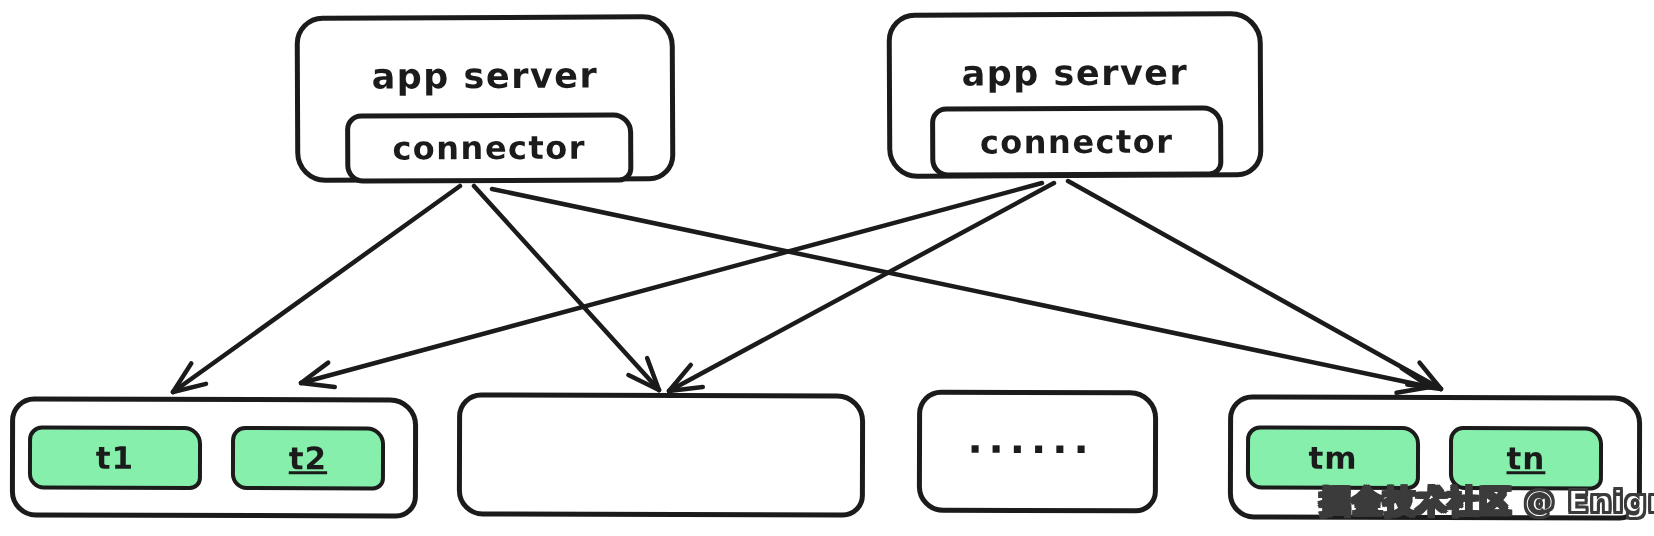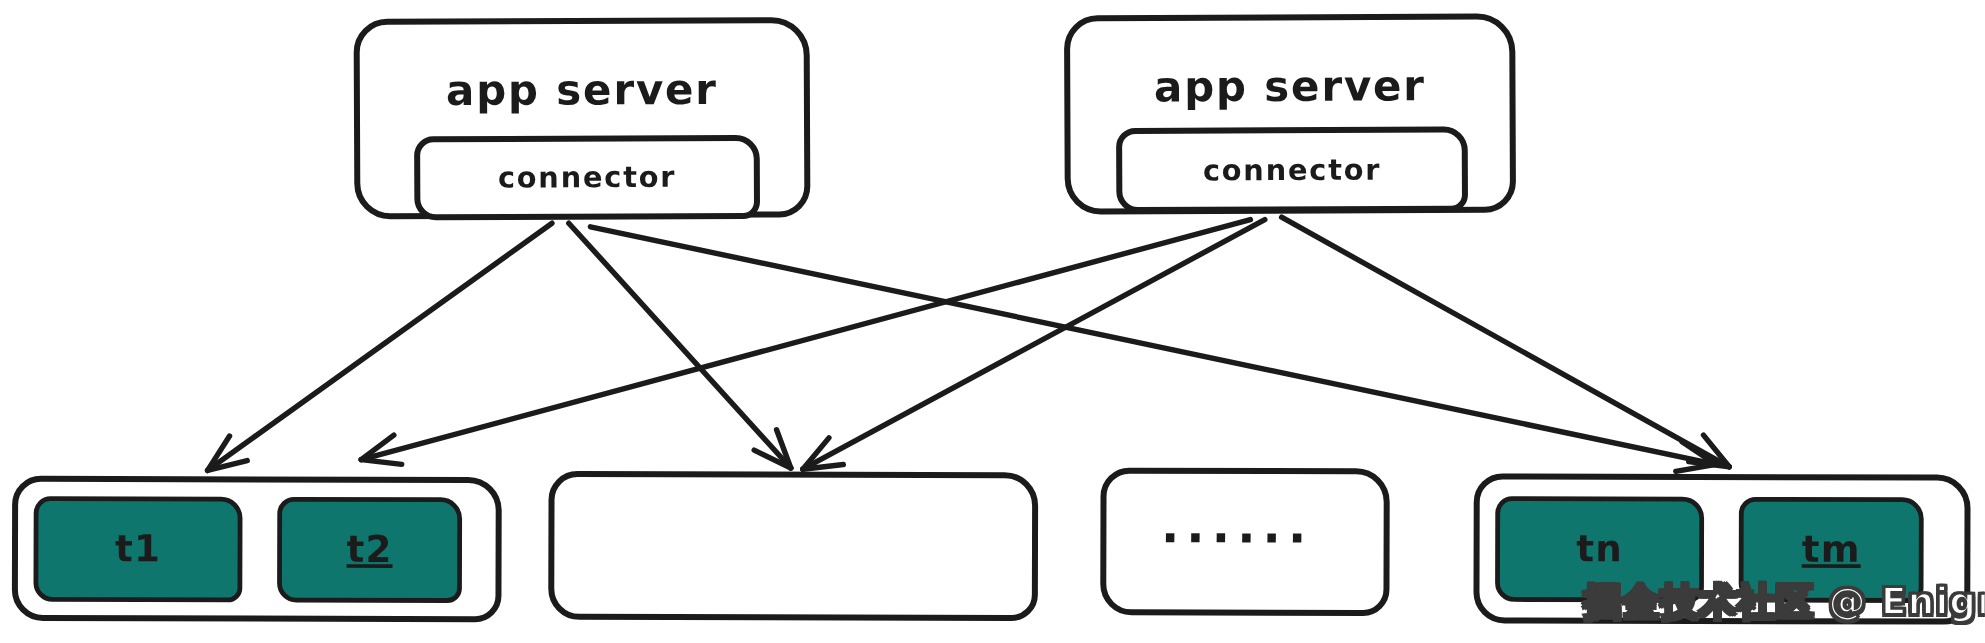--- a/index.html
+++ b/index.html
@@ -14,33 +14,33 @@
   }
   .server-label{
     position:absolute;left:0;right:0;top:36px;text-align:center;
     font-size:35px;font-weight:600;letter-spacing:1.5px;
   }
   .connector-box{
     position:absolute;z-index:3;background:#ffffff;border:5px solid #1b1b1b;
     border-radius:16px 20px 14px 18px;box-sizing:border-box;
     display:flex;align-items:center;justify-content:center;
   }
-  .connector-label{font-size:24px;font-weight:600;letter-spacing:1.5px;}
+  .connector-label{font-size:32px;font-weight:600;letter-spacing:1.5px;}
   .group-box{
     position:absolute;z-index:2;background:#ffffff;border:5px solid #1b1b1b;
     border-radius:24px 28px 22px 26px;box-sizing:border-box;transform:rotate(0.15deg);
   }
   .chip-row{
     position:absolute;left:0;top:0;right:0;bottom:0;
     display:flex;align-items:center;padding-left:13px;gap:29px;
   }
   .chip{
-    border:4px solid #1b1b1b;border-radius:14px 18px 12px 16px;height:88px;
+    border:4px solid #1b1b1b;border-radius:14px 18px 12px 16px;height:64px;
     box-sizing:border-box;display:flex;align-items:center;justify-content:center;
-    background:#0f766e;
+    background:#86efac;
   }
   .chip:nth-child(1){width:174px;}
   .chip:nth-child(2){width:154px;text-decoration:underline;}
   .chip-label{font-size:31px;font-weight:600;letter-spacing:1px;}
   .group-dots{
     width:100%;margin-left:-13px;text-align:center;
     font-size:40px;font-weight:700;letter-spacing:6px;transform:translateY(-13px);
   }
   .watermark{
     position:absolute;left:1320px;top:481px;z-index:5;white-space:nowrap;
@@ -103,20 +103,20 @@
       </div>
   </div>
     <div class="group-box" style="left: 917px; top: 390px; width: 241px; height: 123px;">
     <div class="chip-row">
         <div class="group-dots">......</div>
       </div>
   </div>
     <div class="group-box" style="left: 1228px; top: 395px; width: 414px; height: 125px;">
     <div class="chip-row">
         <div class="chip">
-    <span class="chip-label">tn</span>
+    <span class="chip-label">tm</span>
   </div>
         <div class="chip">
-    <span class="chip-label">tm</span>
+    <span class="chip-label">tn</span>
   </div>
       </div>
   </div>
   </div>
 
 </body></html>

